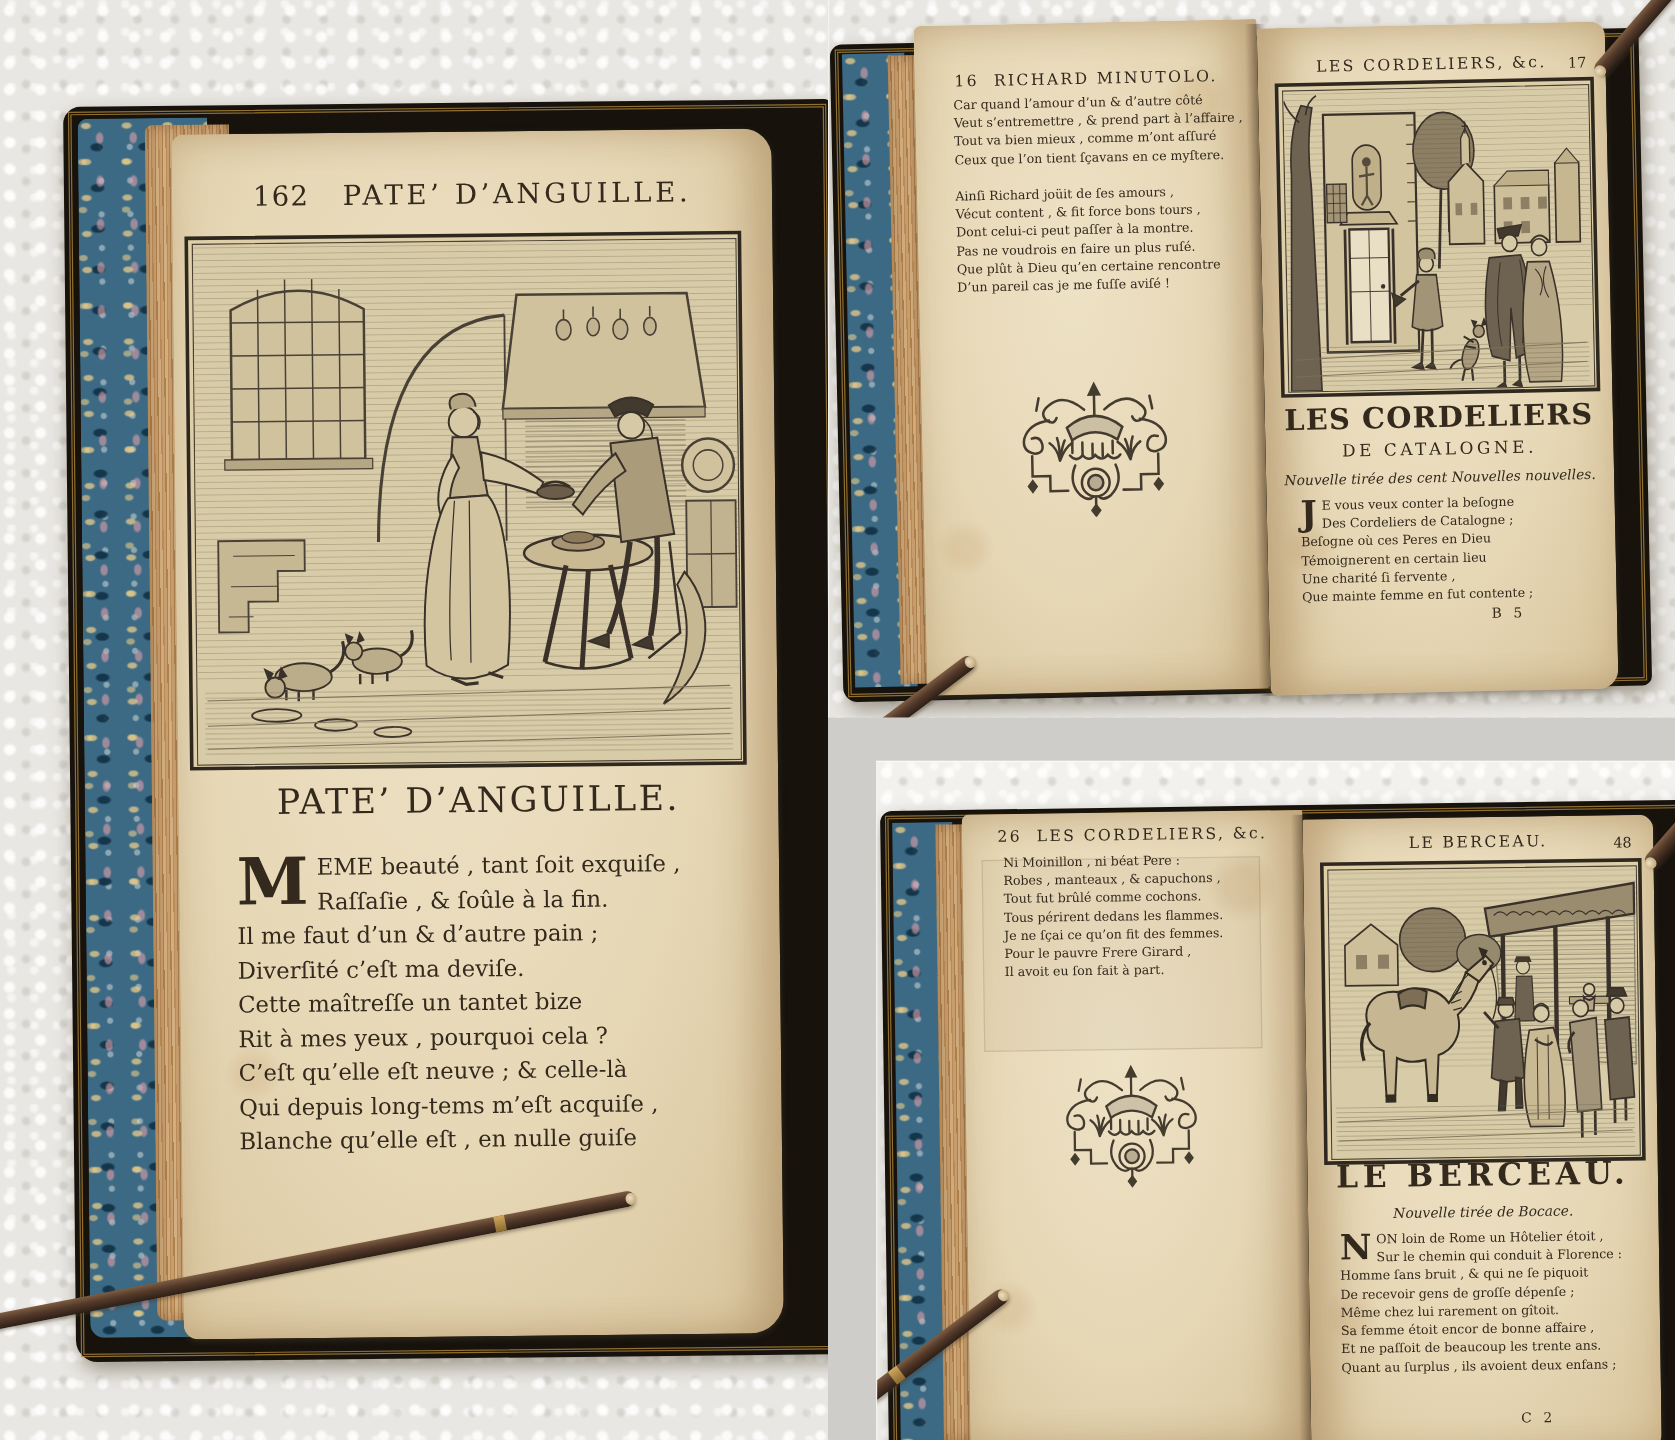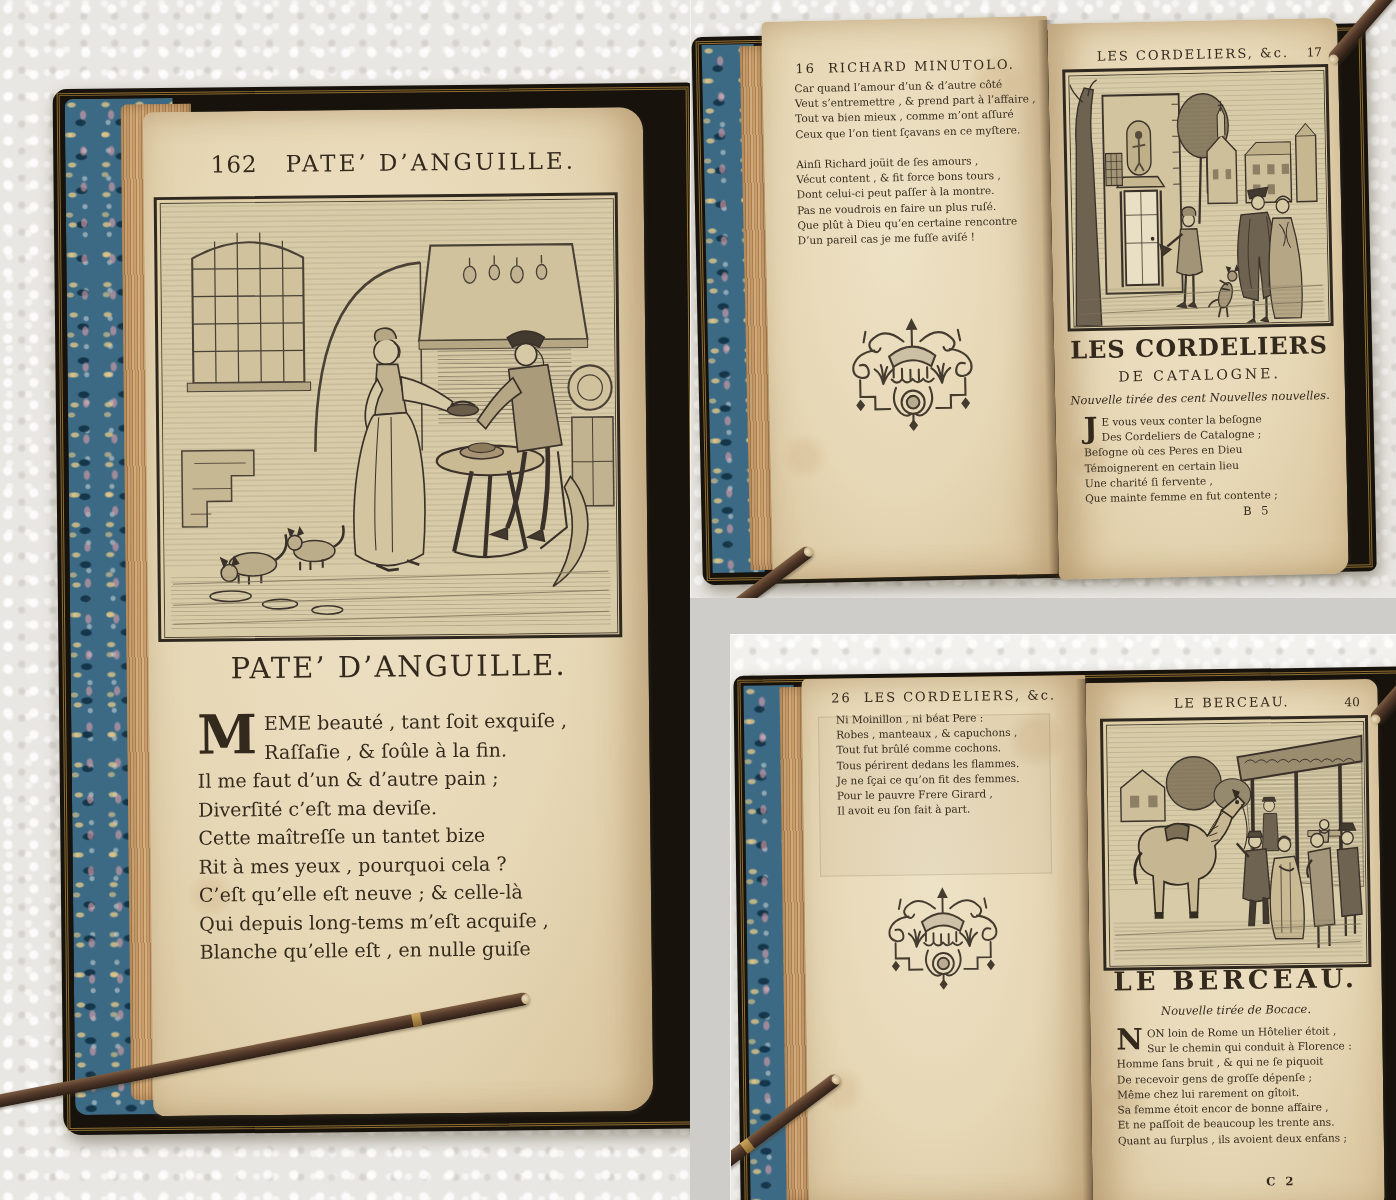--- a/index.html
+++ b/index.html
@@ -388,21 +388,21 @@
               <path d="M80 102 l-3 4 3 4 3 -4 Z" fill="#453c30"></path>
             </g>
           </svg>
         </div>
       </div>
       <div class="gutter" style="left:348px;top:44px;width:18px;height:534px;"></div>
       <div class="page pshadow-l" style="left:358px;top:48px;width:292px;height:532px;border-radius:2px 12px 16px 6px;">
         <div class="hdr hdrS" style="top:14px;">
           <span>LE BERCEAU.</span>
         </div>
-        <div class="pgnum-r" style="top:16px;right:18px;">40</div>
+        <div class="pgnum-r" style="top:16px;right:18px;">48</div>
         <div class="engraving" style="left:14px;top:36px;width:256px;height:240px;">
           <svg viewBox="0 0 280 245" preserveAspectRatio="none">
             <defs>
               <pattern id="hC1" width="7" height="5" patternUnits="userSpaceOnUse">
                   <path d="M0 2.5 H7" stroke="#97896d" stroke-width="0.7"></path>
                 </pattern>
               <pattern id="hC2" width="6" height="4" patternUnits="userSpaceOnUse">
                   <path d="M0 2 H6" stroke="#6e6350" stroke-width="0.8"></path>
                 </pattern>
             </defs>
@@ -471,20 +471,20 @@
           <span class="dcapS">N</span>
           <div class="small-line">ON loin de Rome un Hôtelier étoit ,</div>
           <div class="small-line">Sur le chemin qui conduit à Florence :</div>
           <div class="small-line">Homme ſans bruit , &amp; qui ne ſe piquoit</div>
           <div class="small-line">De recevoir gens de groſſe dépenſe ;</div>
           <div class="small-line">Même chez lui rarement on gîtoit.</div>
           <div class="small-line">Sa femme étoit encor de bonne affaire ,</div>
           <div class="small-line">Et ne paſſoit de beaucoup les trente ans.</div>
           <div class="small-line">Quant au ſurplus , ils avoient deux enfans ;</div>
         </div>
-        <div class="sig" style="top:494px;right:88px;font-weight:bold;">C 2</div>
+        <div class="sig" style="top:494px;right:88px;">C 2</div>
       </div>
     </div>
     <div class="stick" style="left:-52px;top:556px;width:200px;transform:rotate(-37deg);transform-origin:left center;"></div>
     <div class="stick tip-left" style="left:642px;top:80px;width:110px;transform:rotate(-49deg);transform-origin:left center;"></div>
   </div>
 
 </div>
 
 </body></html>

